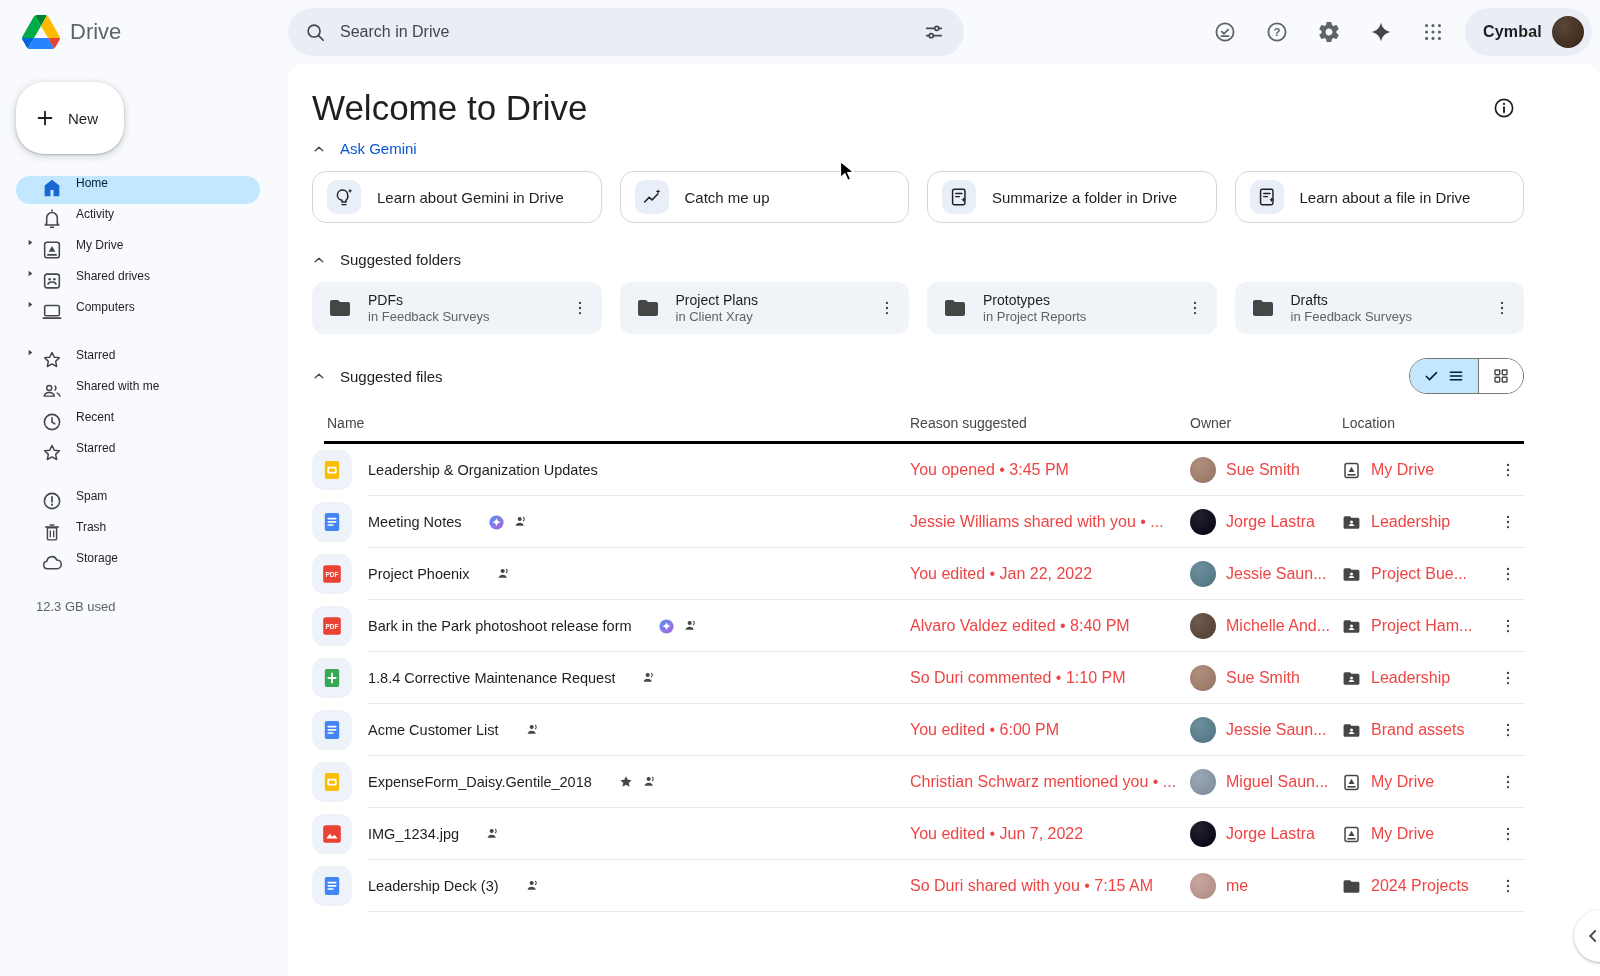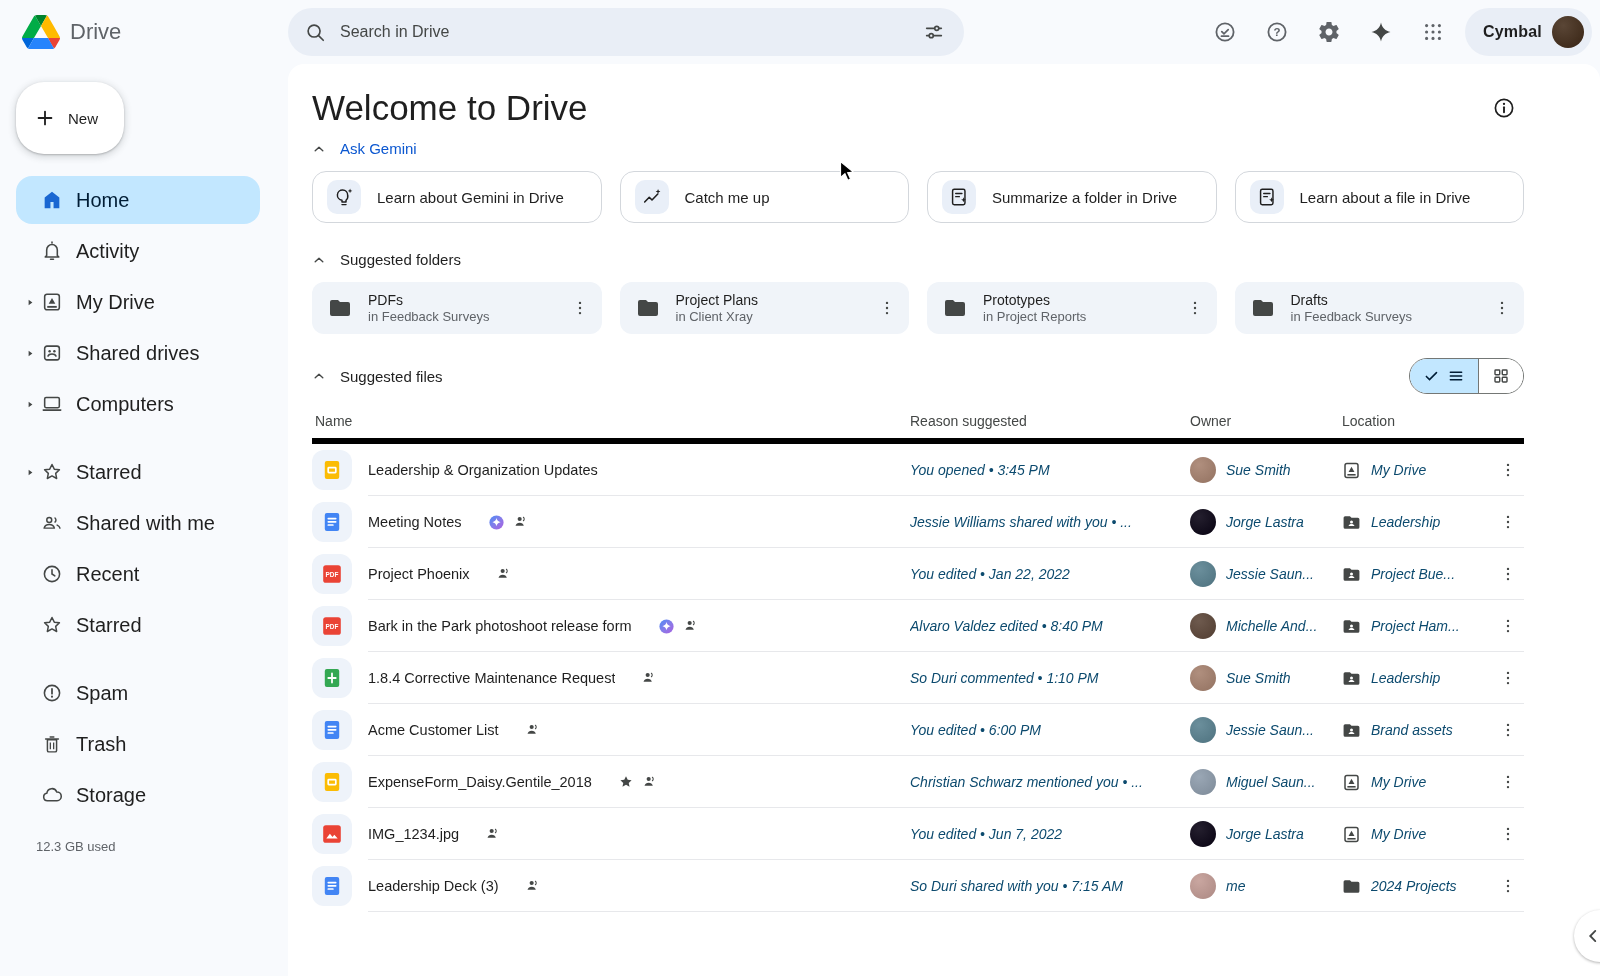--- a/index.html
+++ b/index.html
@@ -22,21 +22,21 @@
   .avatar { border-radius:50%; flex:none; }
   .avatar-32 { width:32px; height:32px; }
   .avatar-26 { width:26px; height:26px; }
   
   .sidebar { position:absolute; top:64px; left:0; width:288px; bottom:0; }
   .new-btn { margin:18px 0 0 16px; height:72px; min-width:108px; background:#fff; border:none; border-radius:28px;
     box-shadow:0 1px 2px rgba(60,64,67,.3), 0 2px 6px 2px rgba(60,64,67,.15);
     display:inline-flex; align-items:center; gap:12px; padding:0 24px 0 18px; font-size:15px; font-family:inherit; color:#1f1f1f; cursor:pointer; }
   .nav { margin-top:22px; }
   .nav-group { margin-bottom:20px; }
-  .nav-item { width:244px; height:48px; margin:0 0 3px 16px; border-radius:16px; display:flex; align-items:center; padding-left:10px; font-size:20px; color:#1f1f1f; cursor:pointer; }
+  .nav-item { width:244px; height:28px; margin:0 0 3px 16px; border-radius:16px; display:flex; align-items:flex-start; padding-left:10px; font-size:12px; color:#1f1f1f; cursor:pointer; }
   .nav-item.active { background:#c2e7ff; color:#001d35; }
   .nav-arrow { width:14px; display:flex; align-items:center; }
   .nav-icon { width:24px; height:24px; margin-right:12px; display:flex; align-items:center; justify-content:center; }
   .storage-text { margin:8px 0 0 36px; font-size:13px; color:#5f6368; }
   
   .main { position:absolute; top:64px; left:288px; right:0; bottom:0; background:#fff; border-radius:16px 16px 0 0; padding:0 76px 0 24px; overflow:hidden; }
   .main-header { display:flex; align-items:center; justify-content:space-between; margin-top:24px; }
   .page-title { font-size:35px; font-weight:400; margin:0; color:#1f1f1f; }
   .section-header { display:flex; align-items:center; gap:14px; cursor:pointer; }
   .section-header .sec-label { font-size:15px; font-weight:500; color:#1f1f1f; }
@@ -53,28 +53,28 @@
   .folder-card .fname { font-size:14px; font-weight:500; color:#1f1f1f; line-height:17px; }
   .folder-card .floc { font-size:13px; color:#5f6368; line-height:16px; }
   .kebab-btn { width:32px; height:32px; border:none; background:transparent; border-radius:50%; display:flex; align-items:center; justify-content:center; cursor:pointer; flex:none; padding:0; }
   
   .view-toggle { display:flex; height:36px; border:1px solid #747775; border-radius:18px; overflow:hidden; }
   .vt-seg { display:flex; align-items:center; gap:6px; padding:0 13px; cursor:pointer; background:#fff; border:none; }
   .vt-seg.selected { background:#c2e7ff; border-right:1px solid #747775; }
   
   .table { margin-top:10px; }
   .thead, .trow { display:grid; grid-template-columns:minmax(0,1fr) 280px 152px 150px 32px; align-items:center; }
-  .thead { height:40px; font-size:14px; color:#444746; border-bottom:6px solid #000000; padding-left:3px; }
+  .thead { height:40px; font-size:14px; color:#444746; border-bottom:3px solid #000000; padding-left:3px;margin-left:12px; }
   .trow { height:52px; position:relative; cursor:pointer; }
   .trow::after { content:""; position:absolute; left:56px; right:0; bottom:0; height:1px; background:#e7e8eb; }
   .name-cell { display:flex; align-items:center; gap:16px; min-width:0; }
   .file-chip { width:40px; height:40px; border-radius:12px; background:#eef3fa; display:flex; align-items:center; justify-content:center; flex:none; }
   .file-name { font-size:14.5px; color:#1f1f1f; white-space:nowrap; overflow:hidden; text-overflow:ellipsis; }
   .badges { display:flex; align-items:center; gap:8px; margin-left:10px; flex:none; }
-  .cell-sub { font-size:14px; color:#0c4a6e; white-space:nowrap; overflow:hidden;font-style:italic; }
+  .cell-sub { font-size:16px; color:#ef4444; white-space:nowrap; overflow:hidden; }
   .owner-cell { display:flex; align-items:center; gap:10px; min-width:0; }
   .loc-cell { display:flex; align-items:center; gap:10px; min-width:0; }
   
   .side-toggle { position:absolute; left:1574px; top:910px; width:52px; height:52px; border-radius:50%; background:#fff; border:none;
     box-shadow:0 1px 3px rgba(0,0,0,.3); display:flex; align-items:center; padding-left:8px; cursor:pointer; }
   
   .mouse-cursor { position:absolute; left:838px; top:160px; pointer-events:none; z-index:99; }
 </style>
 </head>
 <body>

